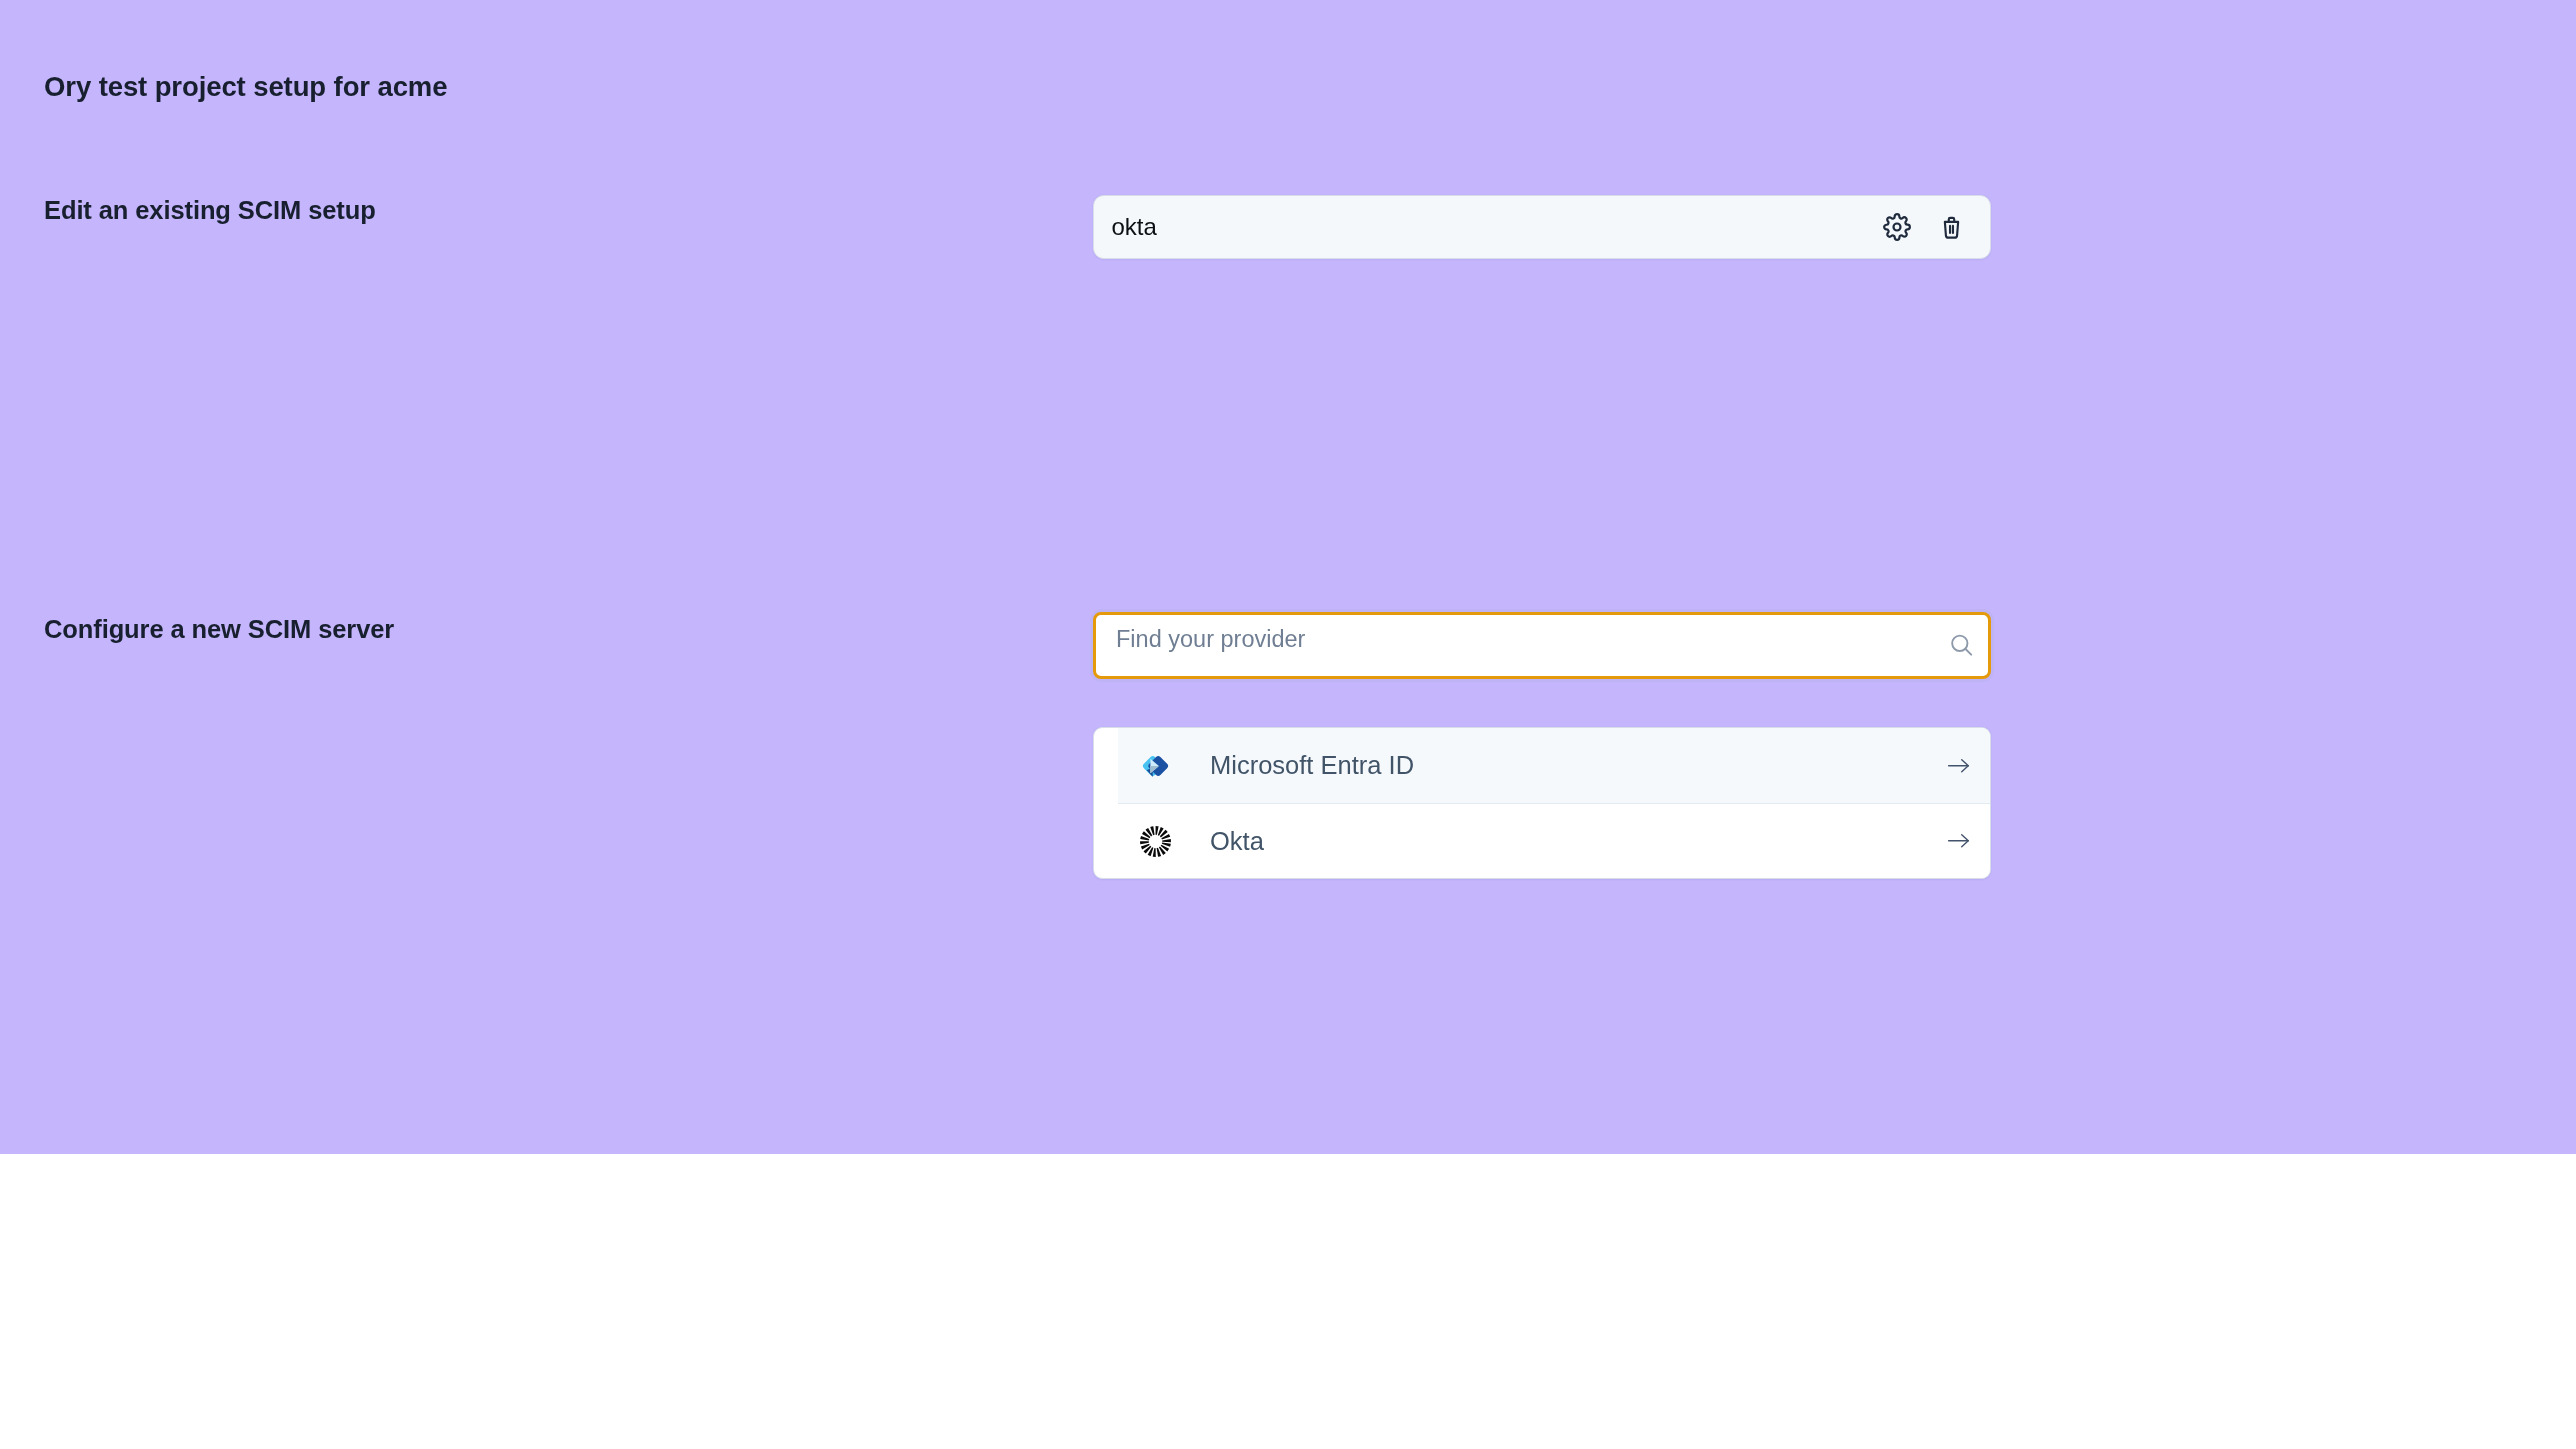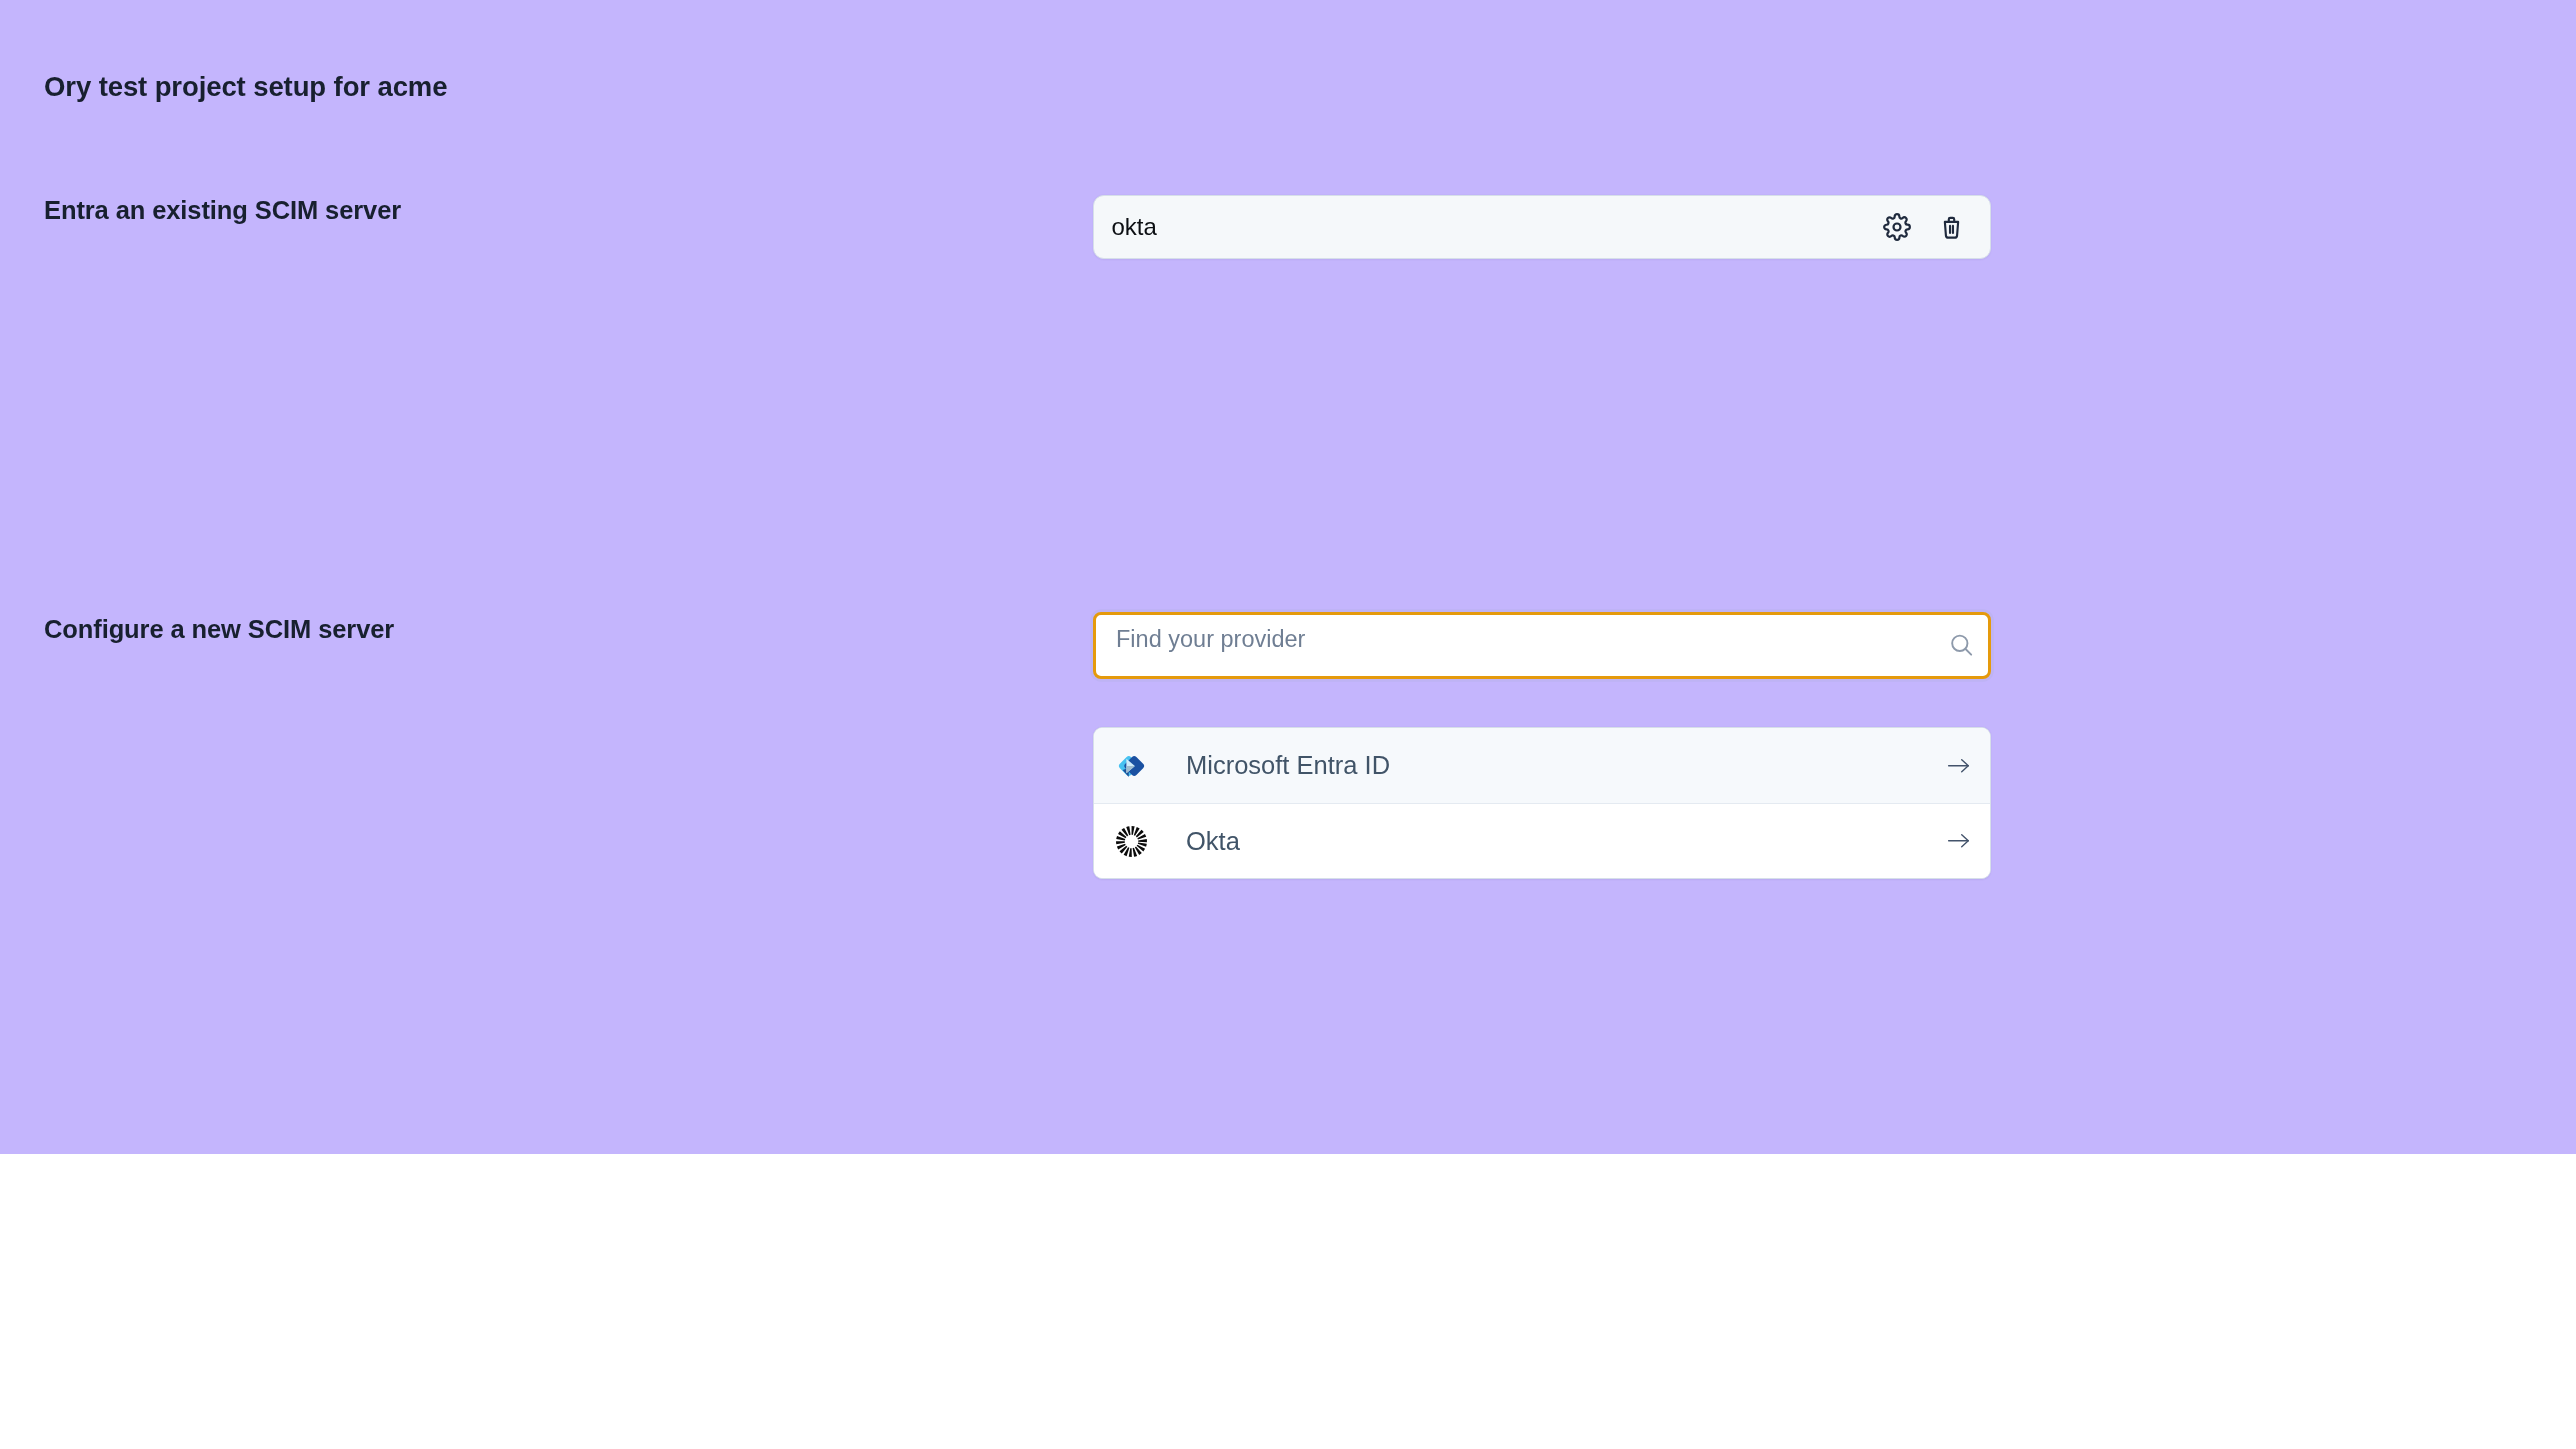--- a/index.html
+++ b/index.html
@@ -76,20 +76,21 @@
   }
 
   
   .provider-list{
     position:absolute;left:1093px;top:727px;width:898px;
     background:#fff;
     border:1.3px solid var(--card-border);
     border-radius:9.4px;
     overflow:hidden;
     box-shadow:0 0.7px 2px rgba(16,24,40,0.06);
+    padding-left:24px;
   }
   .provider-row{
     display:flex;align-items:center;
     height:75px;
     padding:0 19px;
     cursor:pointer;
     background:#fff;
   }
   .provider-row.highlight{background:var(--row-highlight);}
   .provider-row + .provider-row{border-top:1.3px solid var(--divider);}
@@ -100,21 +101,21 @@
   }
   .arrow-icon{flex:0 0 auto;display:flex;align-items:center;}
 </style>
 </head>
 <body>
 
 <div id="page">
 
   <h1 class="page-title">Ory test project setup for acme</h1>
 
-  <h2 class="section-heading heading-edit">Entra an existing SCIM server</h2>
+  <h2 class="section-heading heading-edit">Edit an existing SCIM setup</h2>
 
   <div class="server-card">
     <span class="server-name">okta</span>
 
     <button class="icon-button" type="button">
       <span>
         <svg width="28" height="28" viewBox="0 0 24 24" fill="none" stroke="#1F2A3D" stroke-width="1.9" stroke-linecap="round" stroke-linejoin="round">
           <circle cx="12" cy="12" r="3"></circle>
           <path d="M19.4 15a1.65 1.65 0 0 0 .33 1.82l.06.06a2 2 0 0 1 0 2.83 2 2 0 0 1-2.83 0l-.06-.06a1.65 1.65 0 0 0-1.82-.33 1.65 1.65 0 0 0-1 1.51V21a2 2 0 0 1-2 2 2 2 0 0 1-2-2v-.09A1.65 1.65 0 0 0 9 19.4a1.65 1.65 0 0 0-1.82.33l-.06.06a2 2 0 0 1-2.83 0 2 2 0 0 1 0-2.83l.06-.06a1.65 1.65 0 0 0 .33-1.82 1.65 1.65 0 0 0-1.51-1H3a2 2 0 0 1-2-2 2 2 0 0 1 2-2h.09A1.65 1.65 0 0 0 4.6 9a1.65 1.65 0 0 0-.33-1.82l-.06-.06a2 2 0 0 1 0-2.83 2 2 0 0 1 2.83 0l.06.06a1.65 1.65 0 0 0 1.82.33H9a1.65 1.65 0 0 0 1-1.51V3a2 2 0 0 1 2-2 2 2 0 0 1 2 2v.09a1.65 1.65 0 0 0 1 1.51 1.65 1.65 0 0 0 1.82-.33l.06-.06a2 2 0 0 1 2.83 0 2 2 0 0 1 0 2.83l-.06.06a1.65 1.65 0 0 0-.33 1.82V9a1.65 1.65 0 0 0 1.51 1H21a2 2 0 0 1 2 2 2 2 0 0 1-2 2h-.09a1.65 1.65 0 0 0-1.51 1z"></path>
         </svg>

